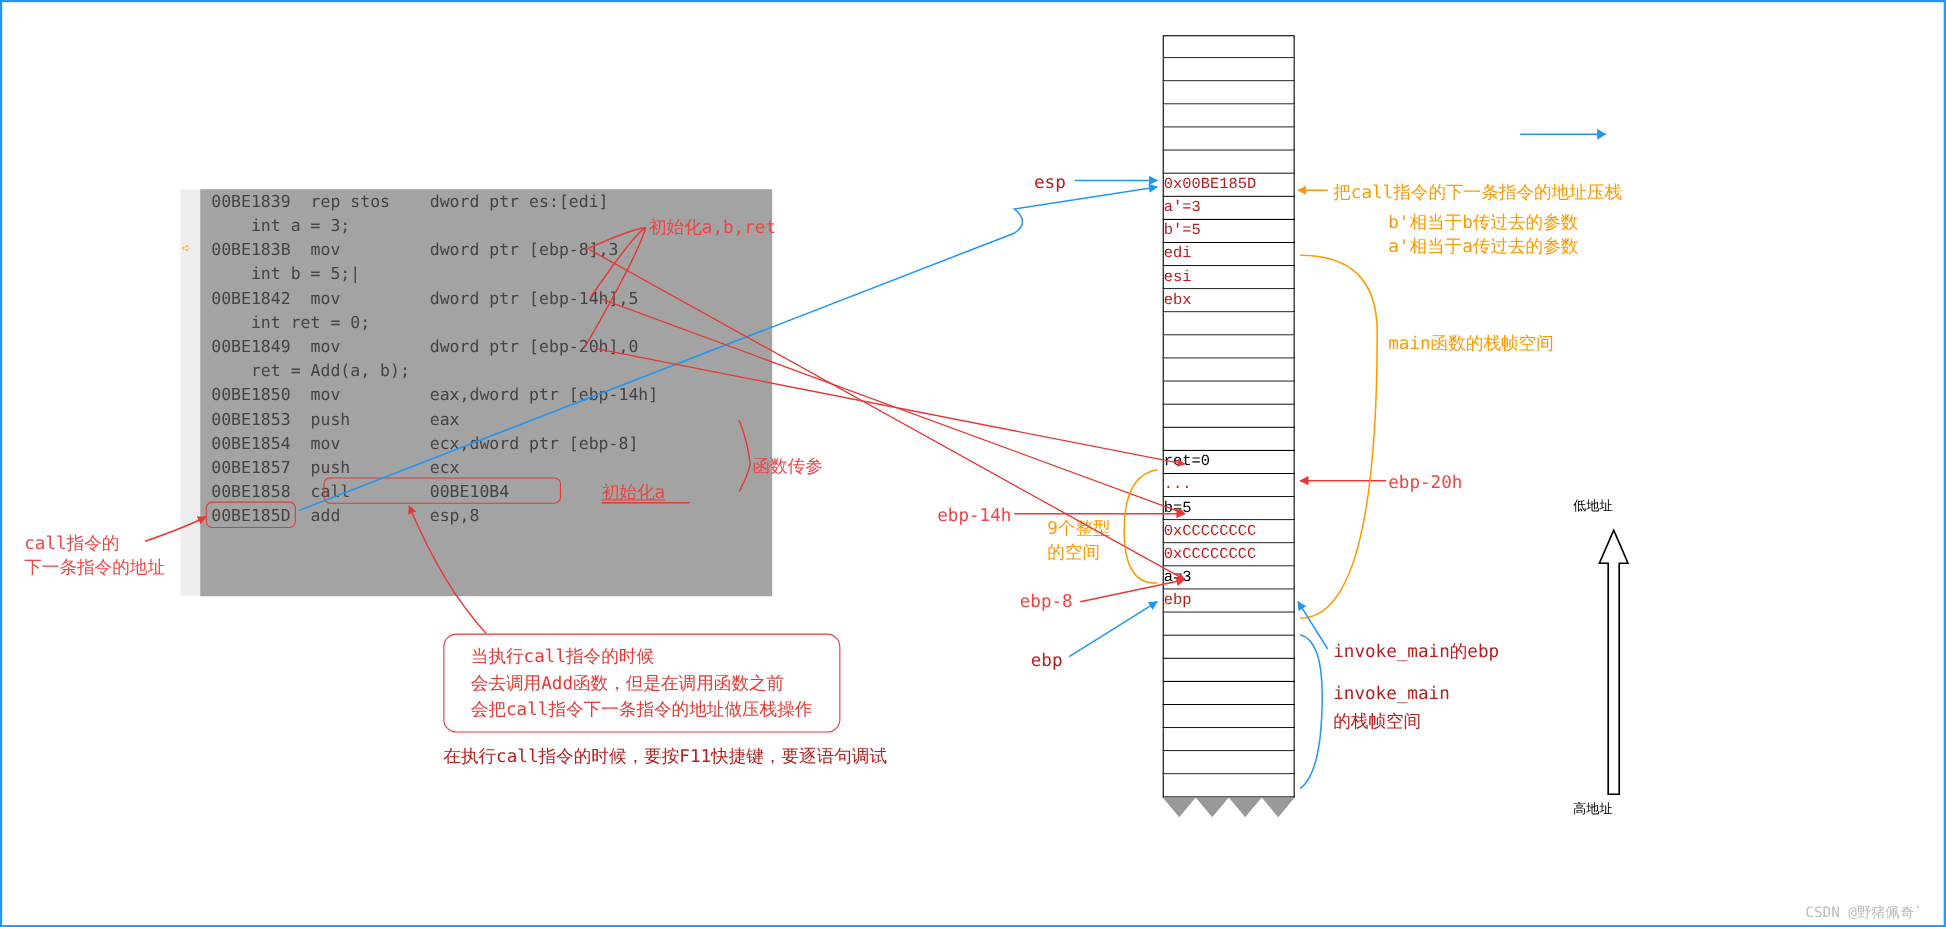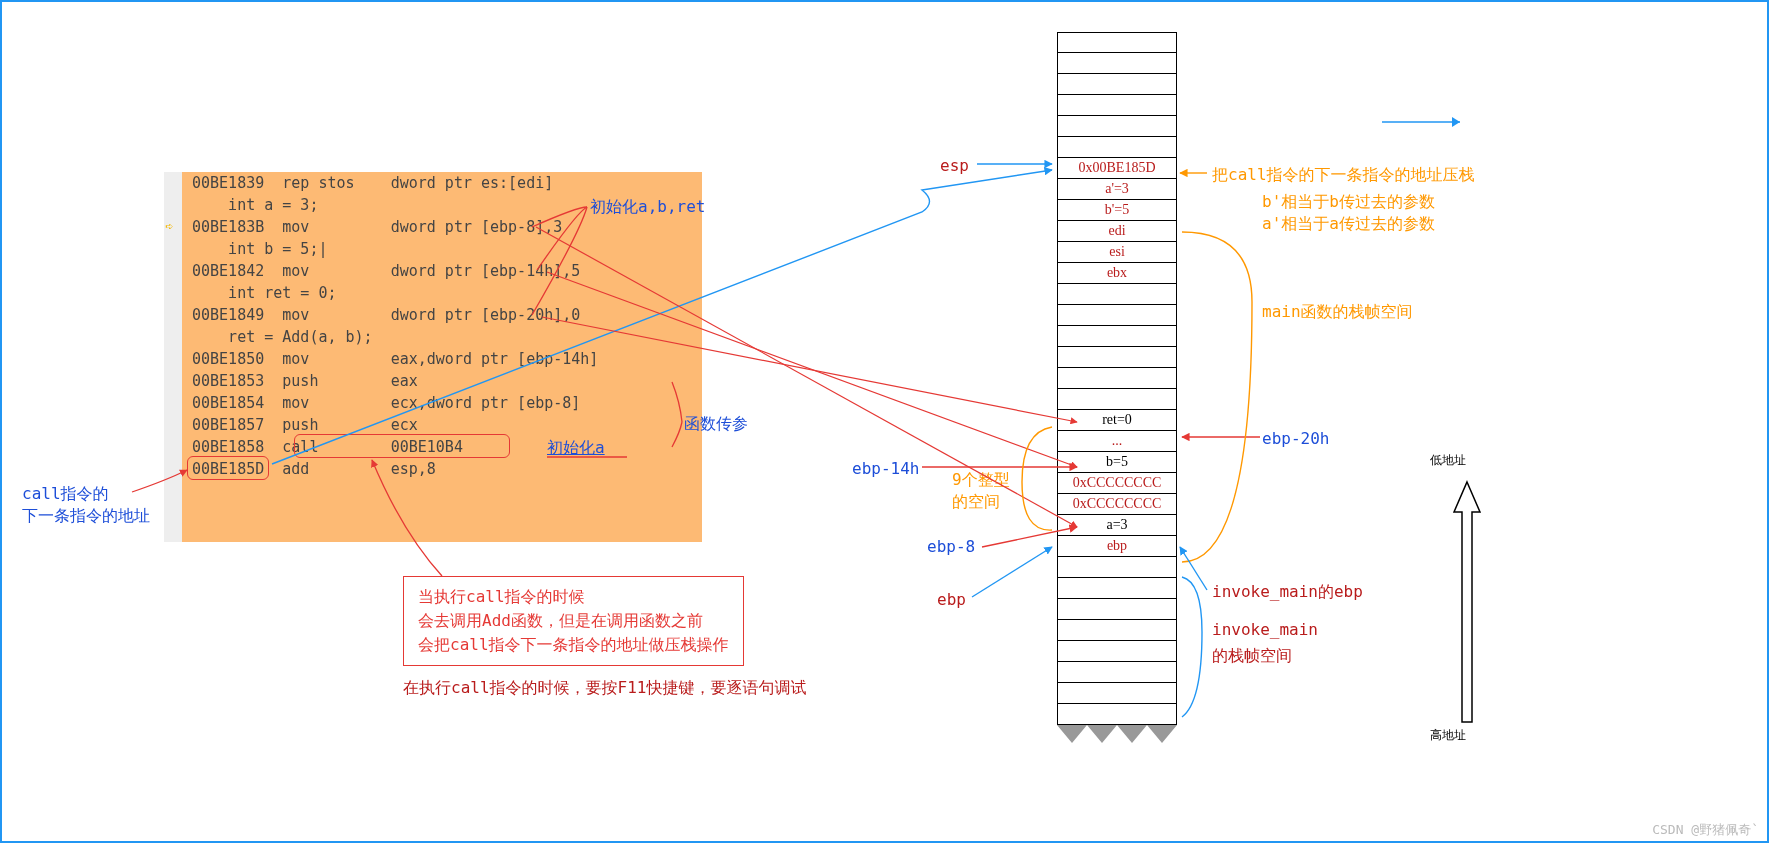--- a/index.html
+++ b/index.html
@@ -1,34 +1,34 @@
 <!DOCTYPE html>
 <html><head>
 <meta charset="utf-8">
 <style>
   *{box-sizing:border-box;margin:0;padding:0}
   body{font-family:"Microsoft YaHei",Consolas,monospace;background:#fff;position:relative;width:1769px;height:843px;border:2px solid #2196f3}
-  .code-block{position:absolute;left:180px;top:170px;width:520px;height:370px;background:#fdba74;font-family:Consolas,monospace;font-size:15px;color:#444;overflow:hidden}
+  .code-block{position:absolute;left:180px;top:170px;width:520px;height:370px;background:#a3a3a3;font-family:Consolas,monospace;font-size:15px;color:#444;overflow:hidden}
   .code-line{white-space:pre;line-height:22px;padding-left:10px}
   .gutter{position:absolute;left:162px;top:170px;width:18px;height:370px;background:#eee}
   .arrow-marker{position:absolute;left:163px;top:216px;color:#f5b800;font-size:14px}
   .red-box{position:absolute;border:1.5px solid #e53935;border-radius:6px}
   .stack{position:absolute;left:1055px;top:30px;width:120px}
-  .cell{height:21px;border:1px solid #000;border-top:none;text-align:center;font-size:14px;line-height:20px;background:#fff;font-family:Liberation Serif, serif}
+  .cell{height:21px;border:1px solid #000;border-top:none;font-size:14px;line-height:20px;background:#fff;font-family:Liberation Mono, monospace}
   .cell:first-child{border-top:1px solid #000}
   .blue-text{color:#b91c1c}
-  .red-text{color:#1d4ed8}
+  .red-text{color:#ef4444}
   .orange-text{color:#ff9800}
   .black-text{color:#000}
   .label{position:absolute;font-size:16px;white-space:nowrap}
   .big-label{font-size:12px}
   svg{position:absolute;overflow:visible}
   .tri-bottom{position:absolute;left:1055px;width:120px;height:22px}
-  .watermark{position:absolute;right:8px;bottom:2px;color:#bbb;font-size:13px}
-  .info-box{position:absolute;border:1.5px solid #e53935;border-radius:0;padding:8px 14px;font-size:16px;color:#e53935;line-height:1.5}
+  .watermark{position:absolute;right:19px;bottom:2px;color:#bbb;font-size:13px}
+  .info-box{position:absolute;border:1.5px solid #e53935;border-radius:12px;padding:8px 24px;font-size:16px;color:#e53935;line-height:1.5}
 </style>
 </head>
 <body>
 
 <div class="gutter"></div>
 <div class="arrow-marker">➪</div>
 <div class="code-block">
   <div class="code-line">00BE1839  rep stos    dword ptr es:[edi]</div>
   <div class="code-line">    int a = 3;</div>
   <div class="code-line">00BE183B  mov         dword ptr [ebp-8],3</div>

